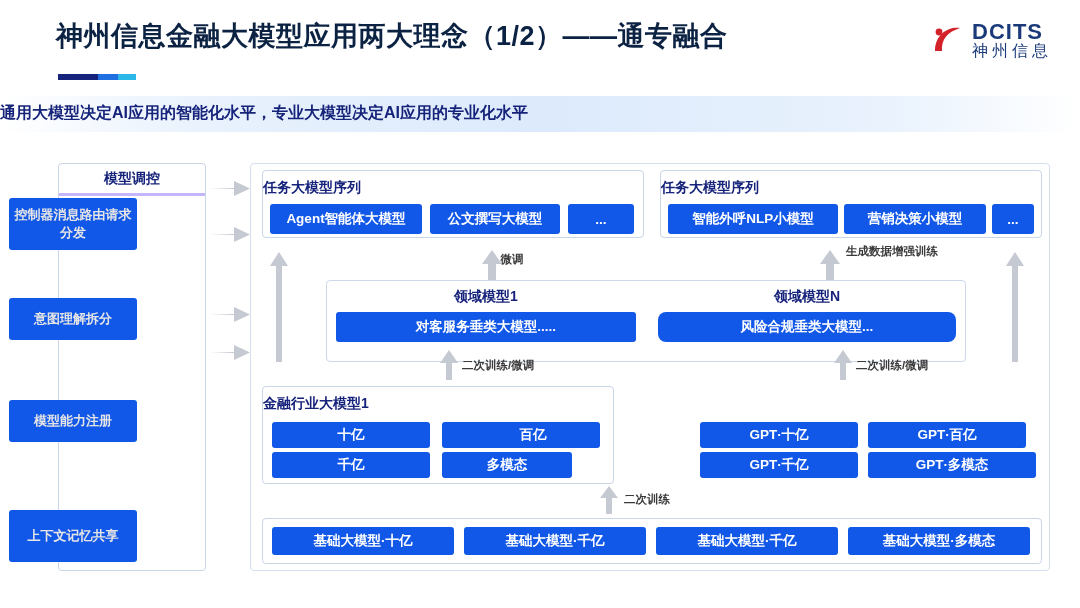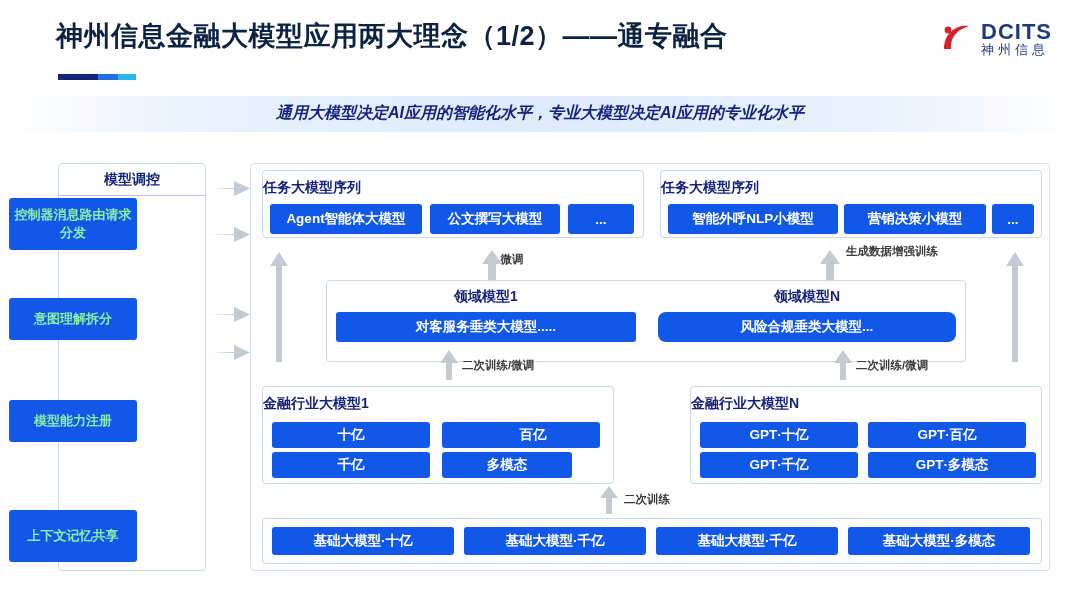--- a/index.html
+++ b/index.html
@@ -62,44 +62,42 @@
     flex-direction: column;
     line-height: 1.05;
   }
   .logo-en {
     font-size: 22px;
     font-weight: bold;
     color: #1a3a7a;
     letter-spacing: 1px;
   }
   .logo-cn {
-    font-size: 13px;
+    font-size: 16px;
     color: #1a3a7a;
     letter-spacing: 4px;
   }
 
   
   .subtitle-band {
     position: absolute;
     left: 0;
     top: 96px;
     width: 1080px;
     height: 36px;
     background: linear-gradient(90deg, #ffffff 0%, #e9f2fd 18%, #dceafc 50%, #e9f2fd 82%, #ffffff 100%);
   }
   .subtitle-text {
     position: absolute;
     left: 0;
     top: 103px;
     width: 1080px;
-    text-align: center;
     font-size: 16px;
     font-weight: bold;
     color: #16237a;
-    font-style: italic;
   }
 
   
   .left-col {
     position: absolute;
     left: 58px;
     top: 163px;
     width: 148px;
     height: 408px;
     border: 1px solid #c9d6e8;
@@ -112,29 +110,29 @@
     left: 0;
     top: 0;
     width: 146px;
     height: 32px;
     display: flex;
     align-items: center;
     justify-content: center;
     font-size: 14px;
     font-weight: bold;
     color: #16237a;
-    border-bottom: 1px solid #c4b5fd;
+    border-bottom: 3px solid #c4b5fd;
     box-sizing: border-box;
   }
   .left-item {
     position: absolute;
     left: 9px;
     width: 128px;
     background: #1157e8;
-    color: #86efac;
+    color: #e5e5e5;
     border-radius: 3px;
     display: flex;
     align-items: center;
     justify-content: center;
     text-align: center;
     font-size: 13px;
     font-weight: bold;
     line-height: 1.35;
     box-sizing: border-box;
     padding: 4px 5px;
@@ -282,23 +280,20 @@
   <div class="caption" style="left:856px; top:358px;">二次训练/微调</div>
 
   <div class="panel" style="left:262px; top:386px; width:352px; height:98px;">
     <div class="panel-title">金融行业大模型1</div>
   </div>
   <div class="blue-box" style="left:272px; top:422px; width:158px; height:26px;">十亿</div>
   <div class="blue-box" style="left:442px; top:422px; width:158px; height:26px;padding-left:28px;">百亿</div>
   <div class="blue-box" style="left:272px; top:452px; width:158px; height:26px;">千亿</div>
   <div class="blue-box" style="left:442px; top:452px; width:130px; height:26px;font-family:Liberation Serif, serif;">多模态</div>
 
-  <div class="panel" style="left:690px; top:386px; width:352px; height:98px;">
-    <div class="panel-title">金融行业大模型N</div>
-  </div>
   <div class="blue-box" style="left:868px; top:422px; width:158px; height:26px;">GPT·百亿</div>
   <div class="blue-box" style="left:700px; top:422px; width:158px; height:26px;">GPT·十亿</div>
   <div class="blue-box" style="left:700px; top:452px; width:158px; height:26px;">GPT·千亿</div>
   <div class="blue-box" style="left:868px; top:452px; width:168px; height:26px;">GPT·多模态</div>
 
   <svg class="arrow-gray" style="left:598px; top:486px;" width="22" height="28">
     <path d="M11 0 L20 12 L14 12 L14 28 L8 28 L8 12 L2 12 Z" fill="#c4c9d2"></path>
   </svg>
   <div class="caption" style="left:624px; top:492px;">二次训练</div>
 

